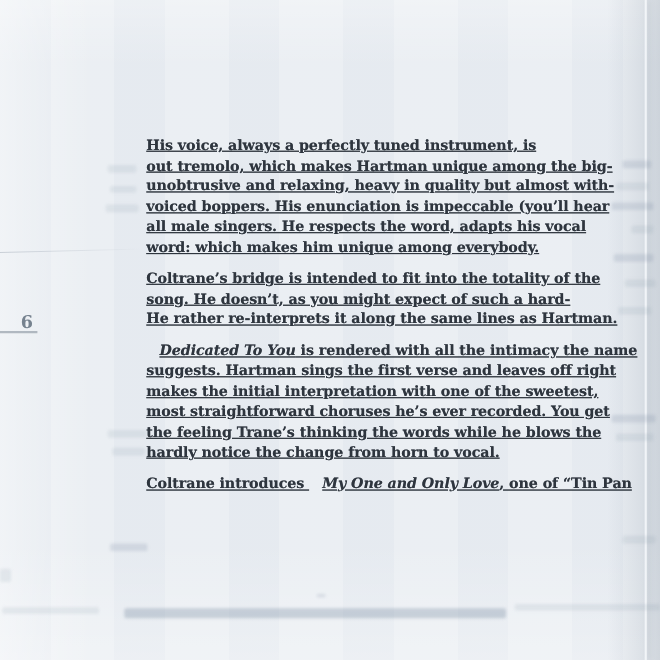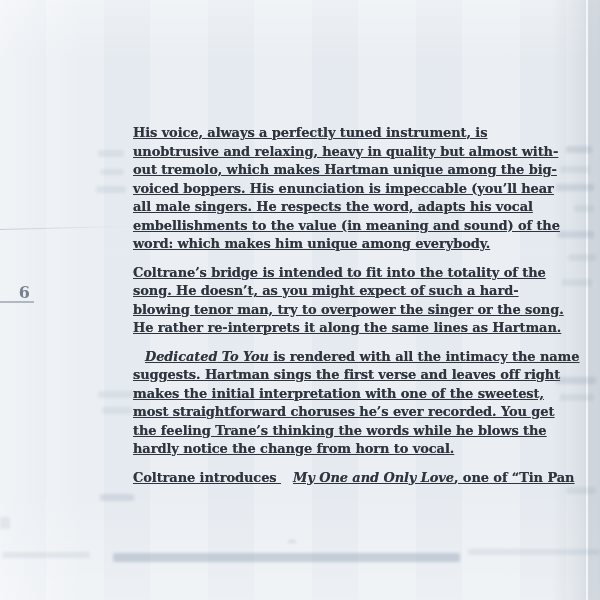--- a/index.html
+++ b/index.html
@@ -75,31 +75,29 @@
   <div class="crease-left-fold"></div>
   <div class="crease-right"></div>
 
   <div class="page-number-block">
     <span>6</span>
   </div>
 
   <div class="text-block" id="paragraphs">
       <div class="para">
         <div class="line"><span>His voice, always a perfectly tuned instrument, is</span></div>
+        <div class="line"><span>out tremolo, which makes Hartman unique among the big-</span></div>
         <div class="line"><span>unobtrusive and relaxing, heavy in quality but almost with-</span></div>
-        <div class="line"><span>out tremolo, which makes Hartman unique among the big-</span></div>
         <div class="line"><span>voiced boppers. His enunciation is impeccable (you’ll hear</span></div>
         <div class="line"><span>all male singers. He respects the word, adapts his vocal</span></div>
-        <div class="line"><span>embellishments to the value (in meaning and sound) of the</span></div>
         <div class="line"><span>word: which makes him unique among everybody.</span></div>
       </div>
       <div class="para">
         <div class="line"><span>Coltrane’s bridge is intended to fit into the totality of the</span></div>
         <div class="line"><span>song. He doesn’t, as you might expect of such a hard-</span></div>
-        <div class="line"><span>blowing tenor man, try to overpower the singer or the song.</span></div>
         <div class="line"><span>He rather re-interprets it along the same lines as Hartman.</span></div>
       </div>
       <div class="para">
         <div class="line"><span class="em">Dedicated To You</span><span> is rendered with all the intimacy the name</span></div>
         <div class="line"><span>suggests. Hartman sings the first verse and leaves off right</span></div>
         <div class="line"><span>makes the initial interpretation with one of the sweetest,</span></div>
         <div class="line"><span>most straightforward choruses he’s ever recorded. You get</span></div>
         <div class="line"><span>the feeling Trane’s thinking the words while he blows the</span></div>
         <div class="line"><span>hardly notice the change from horn to vocal.</span></div>
       </div>

